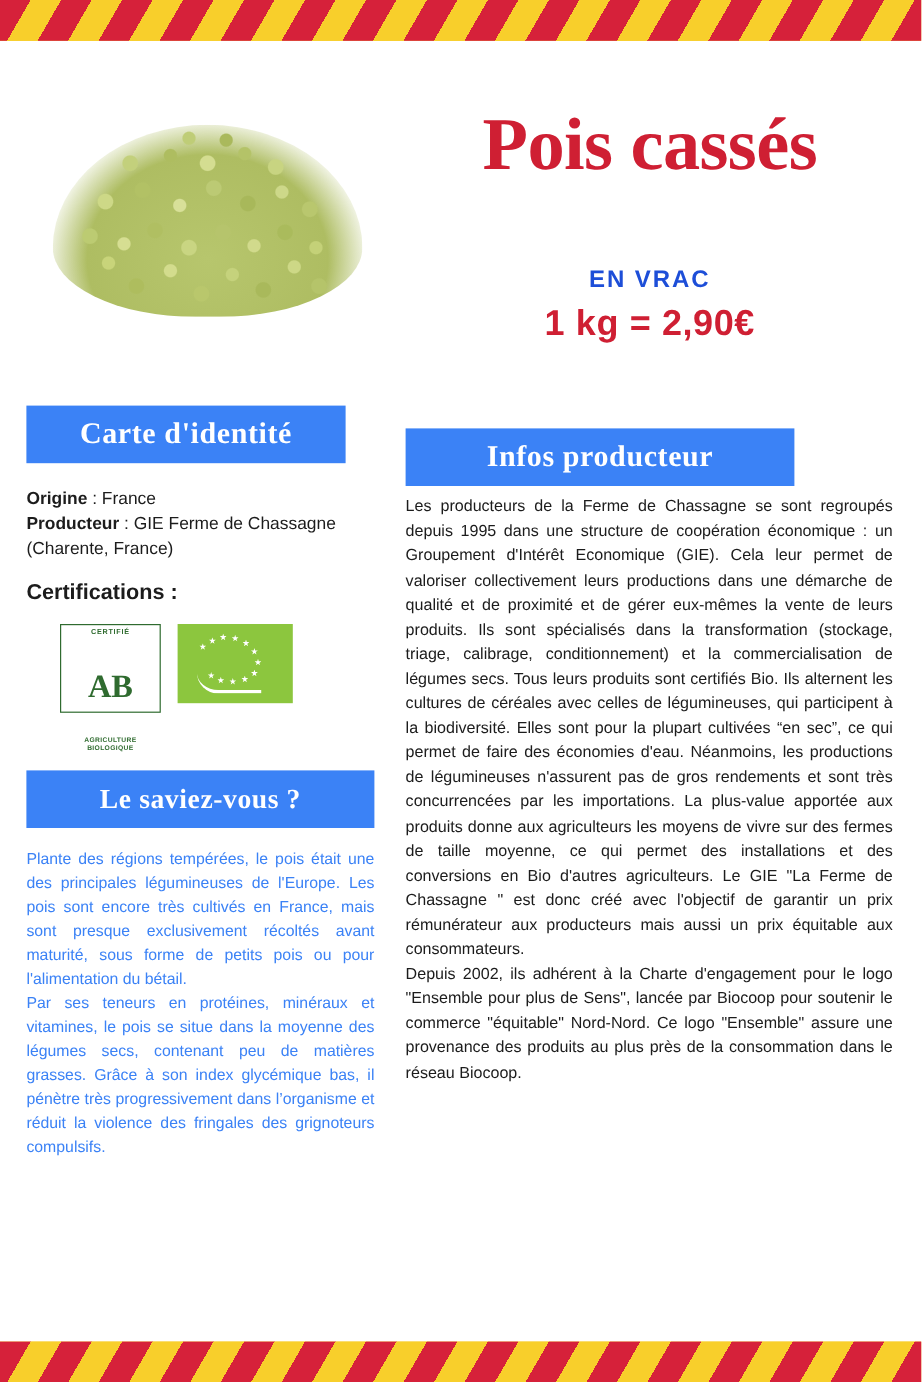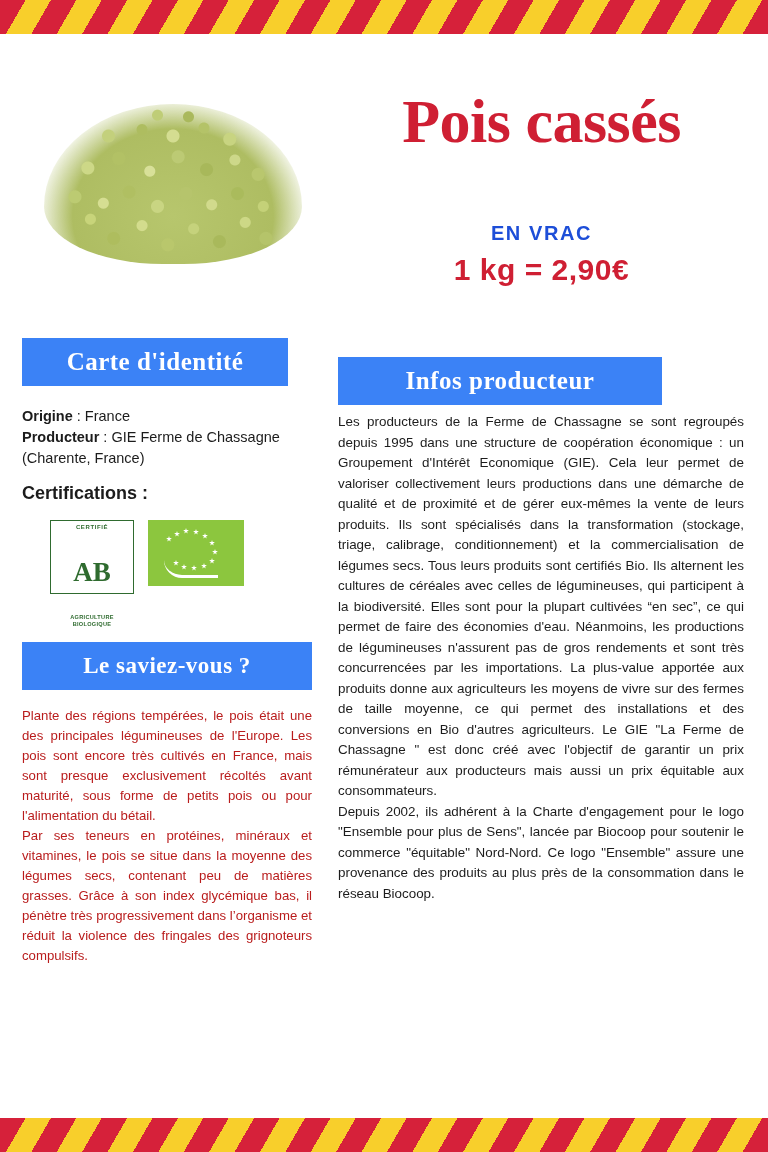--- a/index.html
+++ b/index.html
@@ -221,21 +221,21 @@
   }
 
   
   .didyouknow-body {
     position: absolute;
     left: 22px;
     top: 706px;
     width: 290px;
     font-size: 13.2px;
     line-height: 20px;
-    color: #b91c1c;
+    color: #3b82f6;
     text-align: justify;
   }
   .didyouknow-body p + p { margin-top: 0px; }
 
   
   .producer-body {
     position: absolute;
     left: 338px;
     top: 412px;
     width: 406px;

